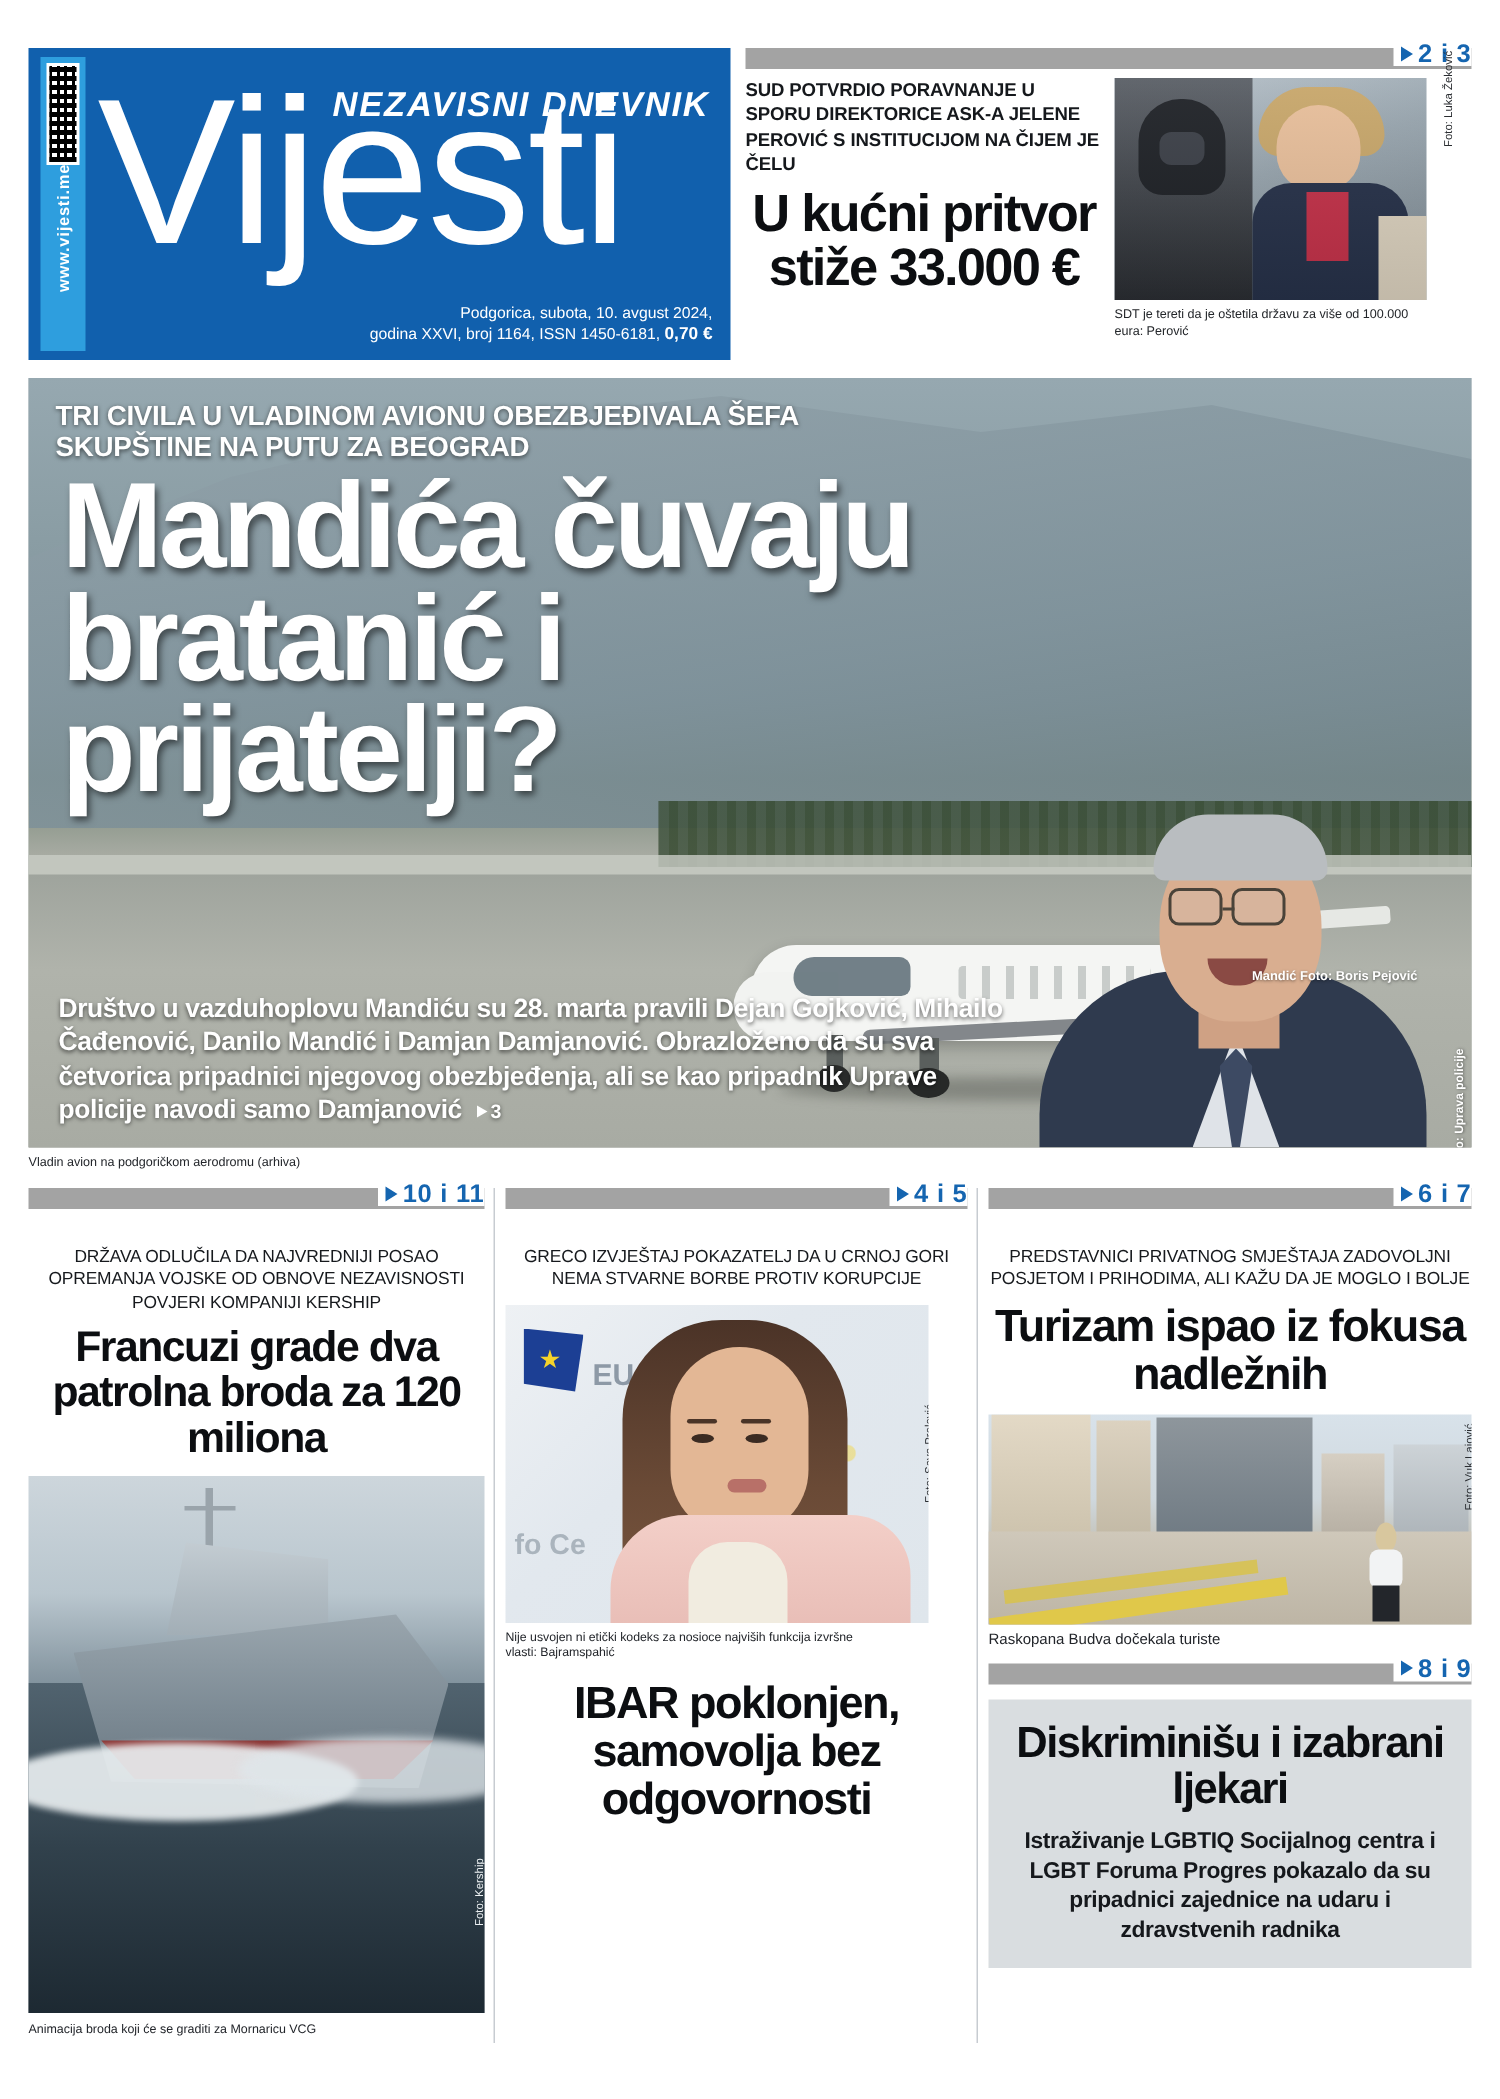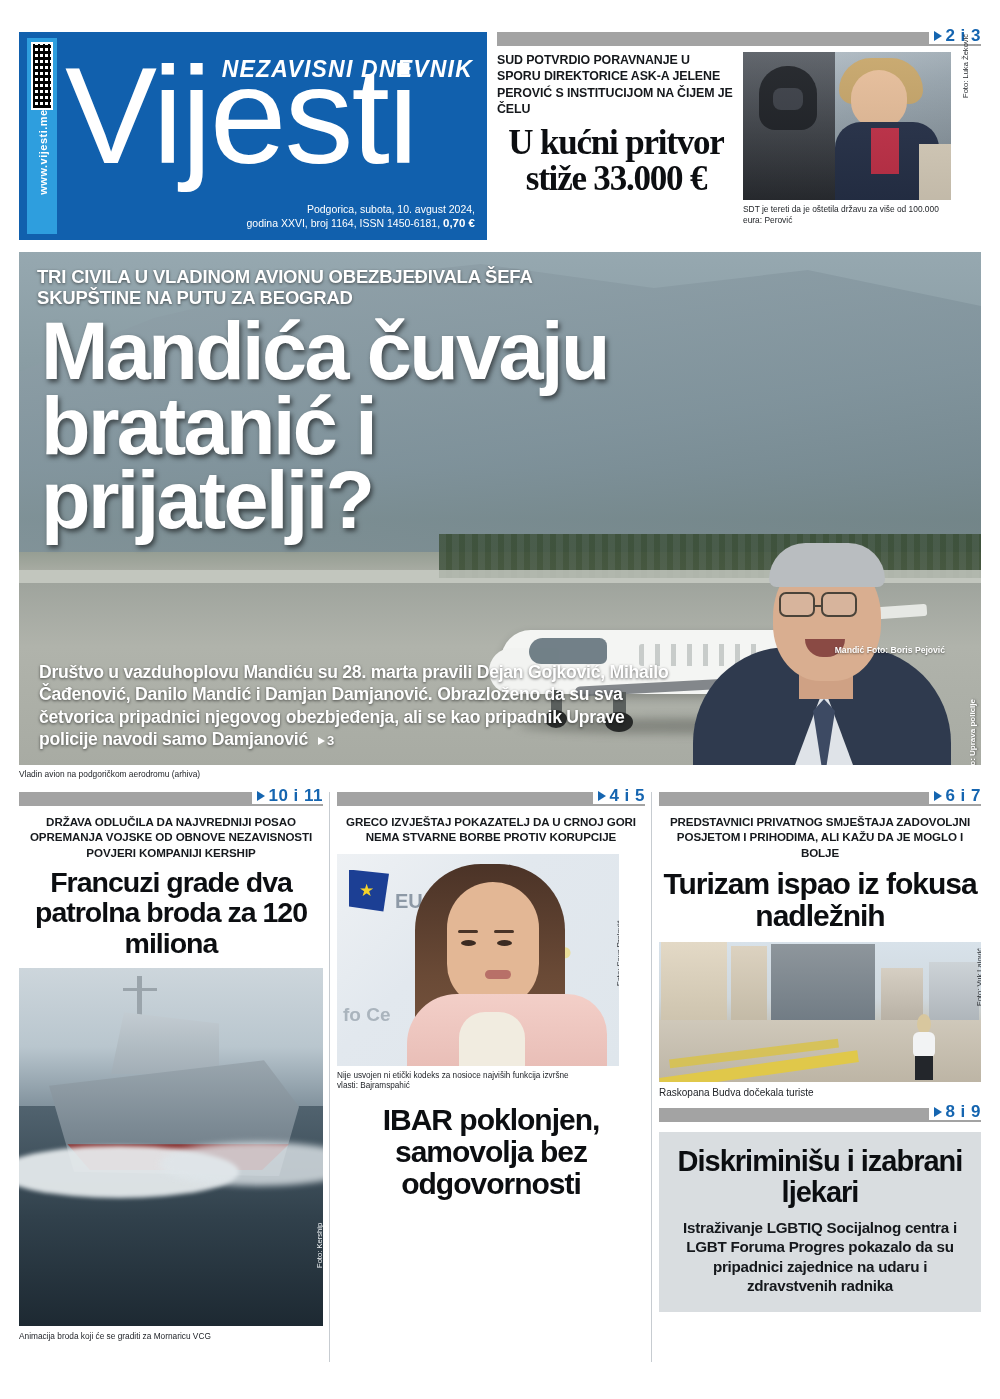--- a/index.html
+++ b/index.html
@@ -72,21 +72,21 @@
     margin-right: 1px;
   }
   .tr-body { display: flex; margin-top: 6px; }
   .tr-left { width: 238px; }
   .tr-kicker {
     font-size: 12.4px; font-weight: bold; line-height: 1.32; color: #15181c;
     letter-spacing: -.1px;
   }
   .tr-head {
     margin-top: 7px; font-size: 35px; font-weight: bold; line-height: 1.03;
-    color: #0c0e11; letter-spacing: -1.2px; text-align: center; font-family: Liberation Serif, serif;
+    color: #0c0e11; letter-spacing: -1.2px; text-align: center;
   }
   .tr-right { width: 246px; padding-left: 8px; position: relative; }
   .tr-photo {
     width: 208px; height: 148px; position: relative; overflow: hidden;
     background: linear-gradient(160deg,#b9c3cb 0%,#98a5ae 45%,#7e8a93 100%);
   }
   .tr-cap {
     width: 208px; margin-top: 4px; font-size: 8.4px; line-height: 1.3; color: #23262a;
   }
   .vcredit {
@@ -249,22 +249,22 @@
   .col { position: absolute; top: 792px; }
   .col-a { left: 19px;  width: 304px; }
   .col-b { left: 337px; width: 308px; }
   .col-c { left: 659px; width: 322px; }
 
   .vline { position: absolute; top: 792px; width: 1px; background: #c7ccd1; }
   .vline.v1 { left: 329px; height: 570px; }
   .vline.v2 { left: 651px; height: 570px; }
 
   .kicker-c {
-    text-align: center; font-size: 11.6px; font-weight: bold; line-height: 1.32;
-    color: #16191d; margin-top: 8px; letter-spacing: -.1px;
+    text-align: center; font-size: 11.6px; font-weight: normal; line-height: 1.32;
+    color: #16191d; margin-top: 24px; letter-spacing: -.1px;
   }
   .head-a {
     text-align: center; font-size: 28.5px; font-weight: bold; line-height: 1.07;
     color: #0c0e11; letter-spacing: -1px; margin-top: 7px;
   }
   .head-b {
     text-align: center; font-size: 30px; font-weight: bold; line-height: 1.07;
     color: #0c0e11; letter-spacing: -1px;
   }
 

